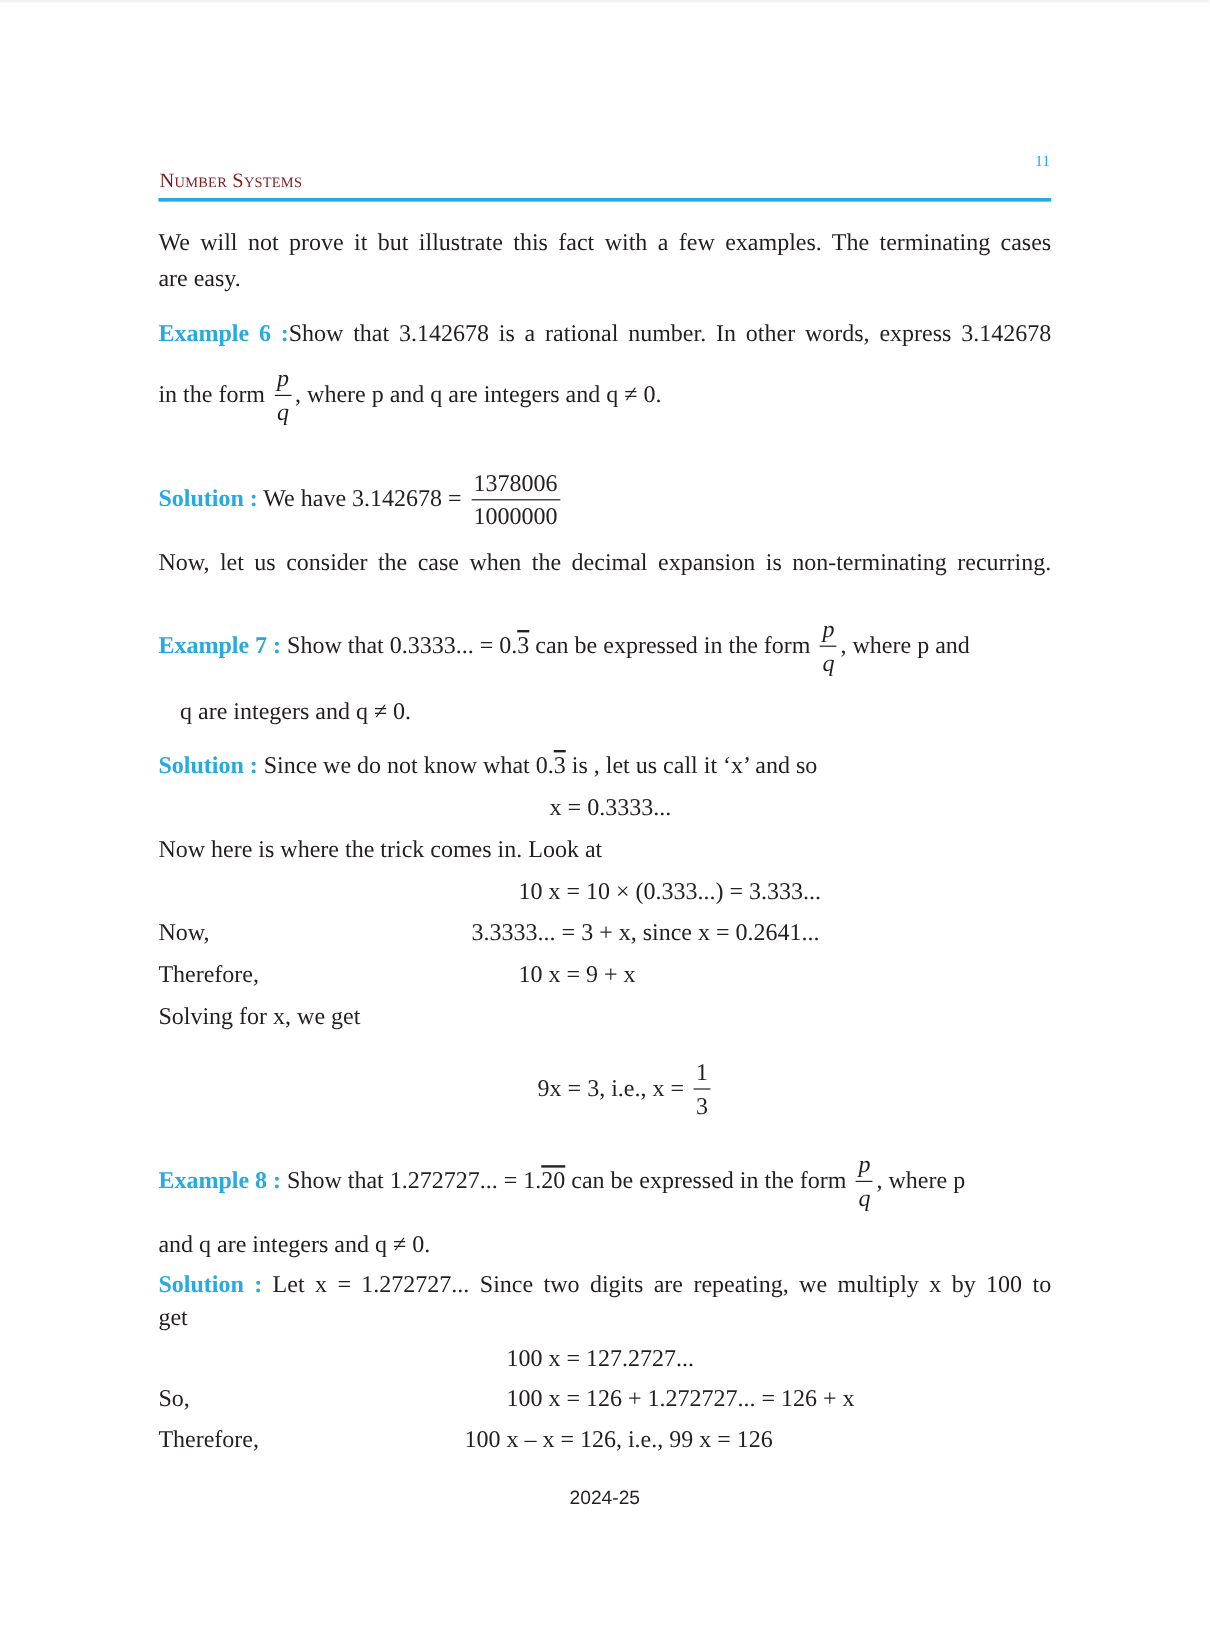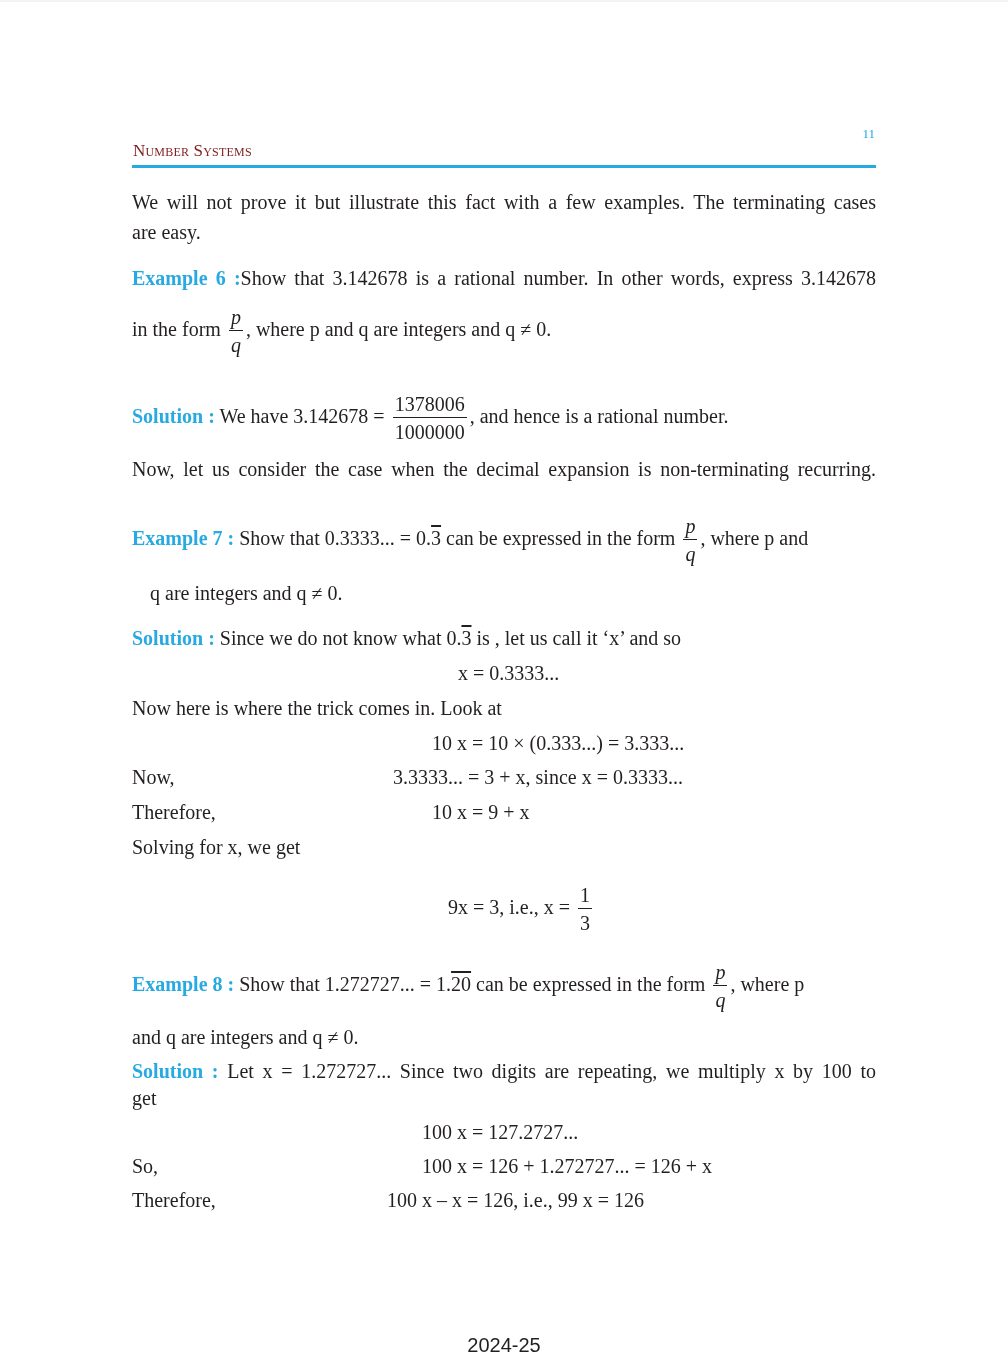--- a/index.html
+++ b/index.html
@@ -11,21 +11,21 @@
   .header-rule { position:absolute; left:132px; top:165px; width:744px; height:3px; background:#27a9e1; }
   .line { position:absolute; left:132px; width:744px; line-height:24px; }
   .just { text-align:justify; text-align-last:justify; }
   .lbl { color:#27a9e1; font-weight:bold; }
   i, .it { font-style:italic; }
   .frac { display:inline-block; vertical-align:middle; text-align:center; margin:0 3px; line-height:1; }
   .frac .num { display:block; padding:0 2px 3px 2px; border-bottom:1.3px solid #231f20; }
   .frac .den { display:block; padding:4px 2px 0 2px; }
   .ovl { text-decoration:overline; }
   .eq { position:absolute; line-height:24px; white-space:nowrap; }
-  .footer { left:0; width:1008px; top:1334px; text-align:center; font-family:"Liberation Sans", sans-serif; font-size:20px; color:#231f20; }
+  .footer { left:0; width:1008px; top:1240px; text-align:center; font-family:"Liberation Sans", sans-serif; font-size:16px; color:#231f20; }
   .edge { position:absolute; left:0; right:0; top:0; height:2px; background:#f3f3f3; }
 </style>
 </head>
 <body>
 
 <div class="edge"></div>
 
 <div class="abs header-title">Number Systems</div>
 <div class="abs header-page">11</div>
 <div class="header-rule"></div>
@@ -35,21 +35,21 @@
 
 <div class="line just" style="top:266px;"><span class="lbl">Example 6 :</span><span>Show that 3.142678 is a rational number. In other words, express 3.142678</span></div>
 <div class="line" style="top:306px; line-height:46px;">
   <span>in the form</span>
   <span class="frac it"><span class="num">p</span><span class="den">q</span></span><span>, where p and q are integers and q ≠ 0.</span>
 </div>
 
 <div class="line" style="top:386px; line-height:60px;">
   <span class="lbl">Solution :</span>
   <span>We have 3.142678 =</span>
-  <span class="frac"><span class="num">1378006</span><span class="den">1000000</span></span><span>, and hence is a rational number.</span>
+  <span class="frac"><span class="num">1378006</span><span class="den">1000000</span></span>
 </div>
 
 <div class="line just" style="top:457px;">Now, let us consider the case when the decimal expansion is non-terminating recurring.</div>
 
 <div class="line" style="top:512px; line-height:52px;">
   <span class="lbl">Example 7 :</span>
   <span>Show that 0.3333... =</span>
   <span><span>0.</span><span class="ovl">3</span></span>
   <span>can be expressed in the form</span>
   <span class="frac it"><span class="num">p</span><span class="den">q</span></span><span>, where p and</span>
@@ -59,21 +59,21 @@
 <div class="line" style="top:626px;">
   <span class="lbl">Solution :</span>
   <span>Since we do not know what</span>
   <span><span>0.</span><span class="ovl">3</span></span>
   <span>is , let us call it ‘x’ and so</span>
 </div>
 <div class="eq" style="left:458px; top:661px;">x =  0.3333...</div>
 <div class="line" style="top:696px;">Now here is where the trick comes in. Look at</div>
 <div class="eq" style="left:432px; top:731px;">10 x =  10 × (0.333...) = 3.333...</div>
 <div class="line" style="top:765px;">Now,</div>
-<div class="eq" style="left:393px; top:765px;">3.3333... =  3 + x, since x = 0.3333...</div>
+<div class="eq" style="left:393px; top:765px;">3.3333... =  3 + x, since x = 0.2641...</div>
 <div class="line" style="top:800px;">Therefore,</div>
 <div class="eq" style="left:432px; top:800px;">10 x =  9 + x</div>
 <div class="line" style="top:835px;">Solving for x, we get</div>
 <div class="eq" style="left:448px; top:878px; line-height:58px;">
   <span>9x =  3, i.e., x =</span>
   <span class="frac"><span class="num">1</span><span class="den">3</span></span>
 </div>
 
 <div class="line" style="top:958px; line-height:52px;">
   <span class="lbl">Example 8 :</span>

